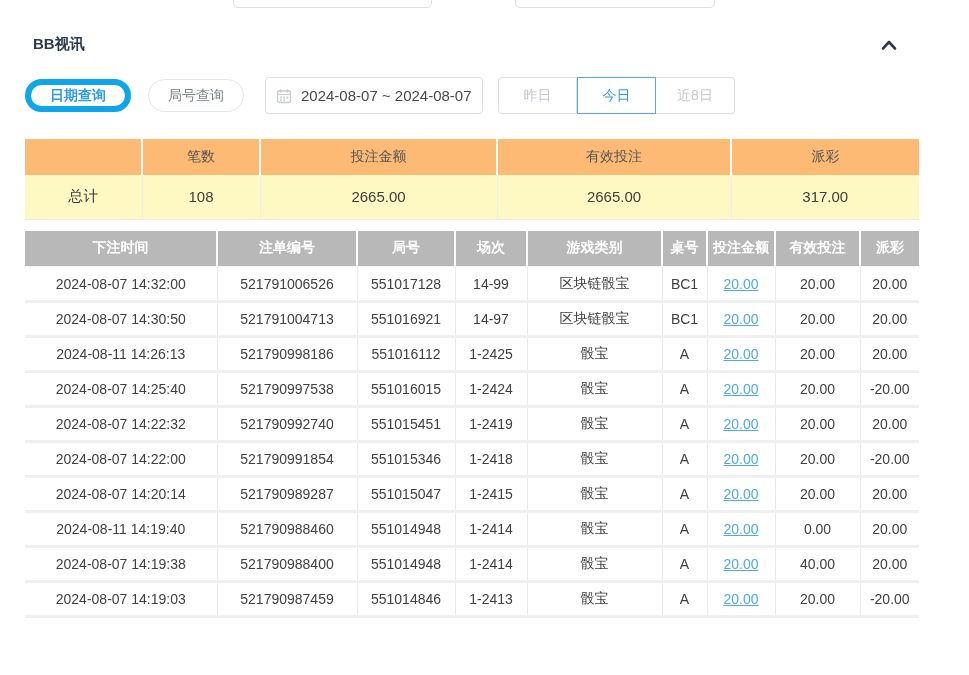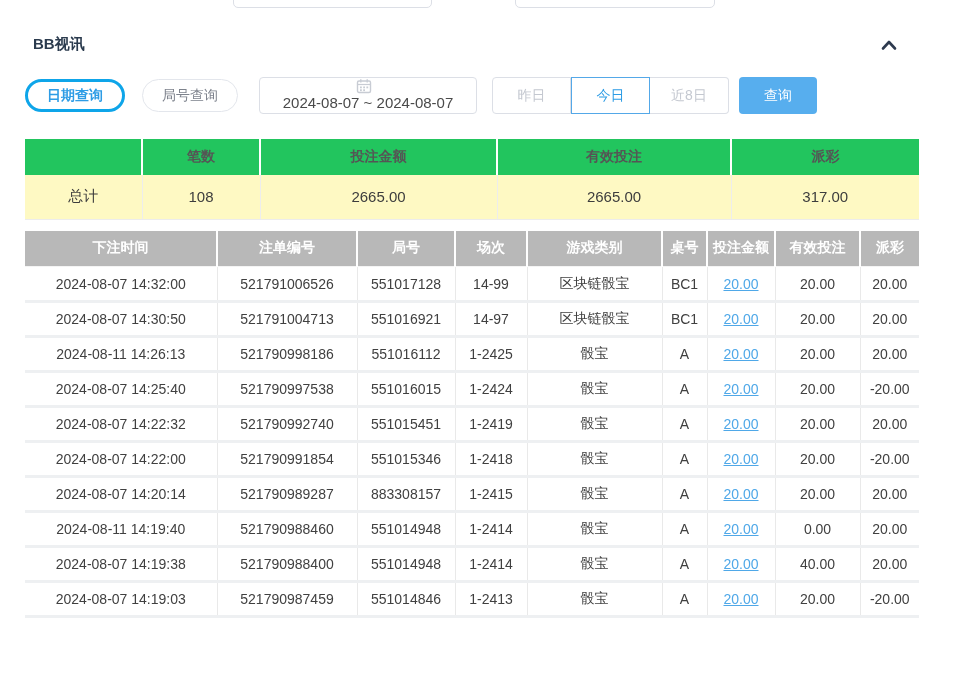--- a/index.html
+++ b/index.html
@@ -18,39 +18,39 @@
   
   .section-header { display: flex; align-items: center; justify-content: space-between;
     padding-top: 35px; margin-left: 8px; }
   .section-title { font-size: 15px; font-weight: bold; color: #2b3b4e; }
   .collapse-btn { cursor: pointer; margin-right: 46px; display: flex; align-items: center; }
 
   
   .toolbar { display: flex; align-items: center; margin-top: 23px; height: 37px; }
   .pill { height: 33px; padding: 0 19px; border-radius: 17px; background: #fff;
     font-size: 14px; cursor: pointer; }
-  .pill.active { border: 3px solid #0ea5e9; color: #2d9ce5; font-weight: bold; margin-right: 17px; text-align: right; }
+  .pill.active { border: 6px solid #0ea5e9; color: #2d9ce5; font-weight: bold; margin-right: 17px; text-align: right; }
   .pill.inactive { border: 1px solid #e3e6ec; color: #7d828c; margin-right: 21px; }
   .date-range { width: 218px; height: 37px; border: 1px solid #dcdfe6; border-radius: 4px;
-    display: flex; align-items: center; padding: 0 10px; margin-right: 15px; cursor: pointer; flex-direction: column; }
+    display: flex; align-items: center; padding: 0 10px; margin-right: 15px; cursor: pointer; }
   .date-range .cal { display: flex; margin-right: 9px; }
   .date-range .val { font-size: 15px; color: #4a4a4a; }
   .segmented { display: flex; height: 37px; margin-right: 10px; }
   .seg { width: 79px; height: 37px; background: #fff; border: 1px solid #dcdfe6;
     border-left-width: 0; font-size: 14px; color: #c4c8d0; cursor: pointer; }
   .seg:first-child { border-left-width: 1px; border-radius: 4px 0 0 4px; }
   .seg:last-child { border-radius: 0 4px 4px 0; }
   .seg.active { border: 1px solid #54a8e8; color: #2d9ce5; }
   .btn-primary { width: 78px; height: 37px; background: #57aeee; color: #fff; border: none;
     border-radius: 4px; font-size: 14px; cursor: pointer; }
 
   
   table { border-collapse: collapse; table-layout: fixed; width: 894px; }
   .summary { margin-top: 25px; }
-  .summary th { height: 36px; background: #22c55e; color: #555; font-weight: bold;
+  .summary th { height: 36px; background: #fdba74; color: #555; font-weight: normal;
     font-size: 14px; text-align: center; border-right: 2px solid #fff; }
   .summary th:last-child { border-right: none; }
   .summary td { height: 44px; background: #fef9c3; font-size: 15px; color: #3d3d3d;
     text-align: center; border-right: 1px solid #ededed; border-bottom: 1px solid #ececec; }
   .summary td:last-child { border-right: none; }
 
   
   .detail { margin-top: 11px; }
   .detail th { height: 36px; background: #b8b8b8; color: #fff; font-weight: bold;
     font-size: 14px; text-align: center; border-right: 2px solid #fff; }
@@ -98,21 +98,20 @@
             <rect x="7.2" y="11.3" width="1.8" height="1.8" fill="#c8ccd4"></rect>
           </svg>
         </span>
         <span class="val">2024-08-07 ~ 2024-08-07</span>
       </div>
       <div class="segmented">
         <button class="seg">昨日</button>
         <button class="seg active">今日</button>
         <button class="seg">近8日</button>
       </div>
-      <button class="btn-primary">查询</button>
     </div>
 
     <table class="summary">
       <colgroup>
           <col style="width:117px">
           <col style="width:118px">
           <col style="width:237px">
           <col style="width:234px">
           <col style="width:188px">
         </colgroup>
@@ -231,21 +230,21 @@
         <td>骰宝</td>
         <td>A</td>
         <td><a class="bet-link">20.00</a></td>
         <td>20.00</td>
         <td class="neg">-20.00</td>
       </tr>
 
       <tr>
         <td>2024-08-07 14:20:14</td>
         <td>521790989287</td>
-        <td>883308157</td>
+        <td>551015047</td>
         <td>1-2415</td>
         <td>骰宝</td>
         <td>A</td>
         <td><a class="bet-link">20.00</a></td>
         <td>20.00</td>
         <td>20.00</td>
       </tr>
 
       <tr>
         <td>2024-08-11 14:19:40</td>

